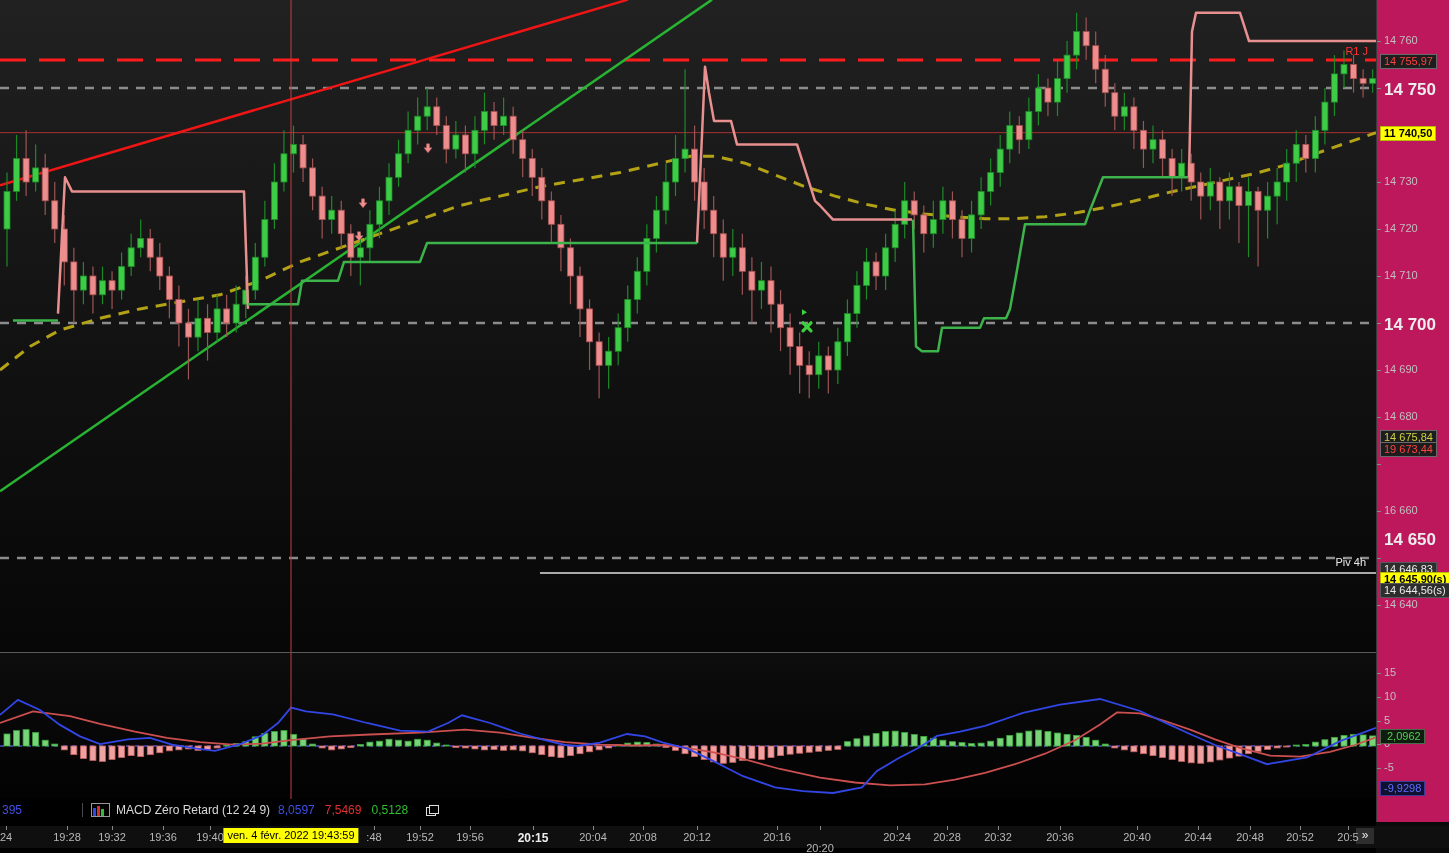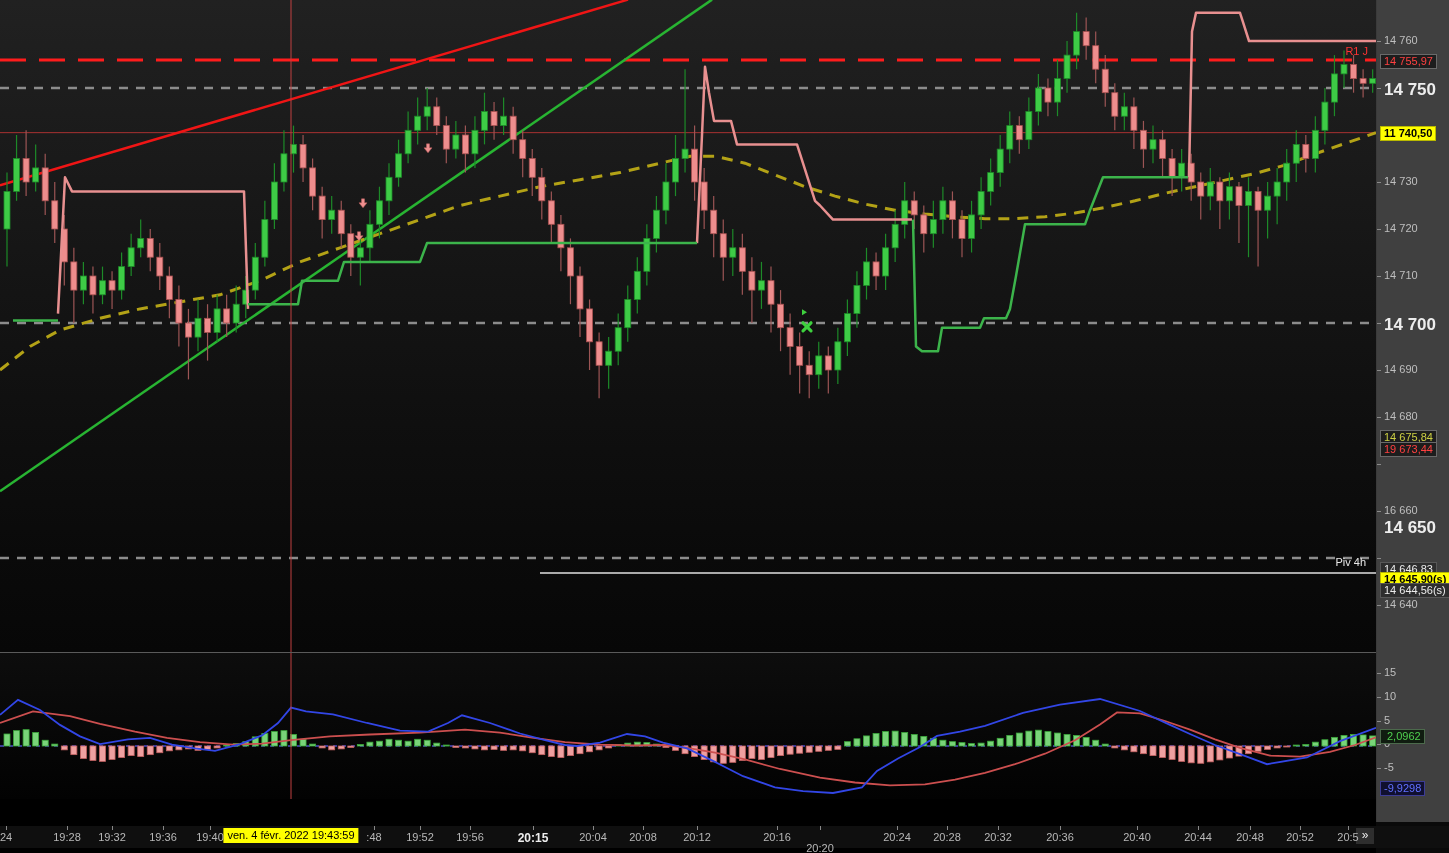--- a/index.html
+++ b/index.html
@@ -4,21 +4,21 @@
 <style>
   html,body{margin:0;padding:0;background:#000;}
   #app{position:relative;width:1449px;height:853px;background:#000;overflow:hidden;
        font-family:"Liberation Sans",sans-serif;-webkit-font-smoothing:antialiased;}
   #price-pane{position:absolute;left:0;top:0;width:1376px;height:652px;
        background:linear-gradient(#212121,#141414 45%,#0a0a0a 85%,#070707);}
   #macd-pane{position:absolute;left:0;top:653px;width:1376px;height:146px;
        background:linear-gradient(#0d0d0d,#020202);}
   #pane-divider{position:absolute;left:0;top:652px;width:1449px;height:1px;background:#5a5a5a;}
   #right-axis{position:absolute;left:1376px;top:0;width:73px;height:822px;
-       background:#404040;border-left:1px solid #3a3a3a;}
+       background:#be185d;border-left:1px solid #3a3a3a;}
   .lbl{position:absolute;left:7px;font-size:11px;color:#bfbfbf;white-space:nowrap;}
   .lbl.bold{font-weight:bold;font-size:17px;color:#ededed;text-align:center;}
   .tick{position:absolute;left:0;width:4px;height:1px;background:#8a8a8a;}
   .badge{position:absolute;left:3px;font-size:11px;line-height:13px;height:13px;
        padding:0 3px;white-space:nowrap;border:1px solid #6a6a6a;background:#1d1d1d;}
   .badge.red{color:#ff4040;}
   .badge.olive{color:#cdd043;}
   .badge.gray{color:#ececec;background:#2e2e2e;border-color:#585858;}
   .badge.yellow{color:#000;background:#ffff00;border-color:#b9b900;font-weight:bold;}
   .badge.green{color:#4fd04f;background:#101c10;border-color:#4c6a4c;}
@@ -542,21 +542,21 @@
       <div class="lbl bold" style="top: 315px;">14 700</div>
       <div class="tick" style="top: 323px;"></div>
       <div class="lbl" style="top: 363px;">14 690</div>
       <div class="tick" style="top: 370px;"></div>
       <div class="lbl" style="top: 410px;">14 680</div>
       <div class="tick" style="top: 417px;"></div>
       <div class="lbl" style="top: 435px;">14 670</div>
       <div class="tick" style="top: 464px;"></div>
       <div class="lbl" style="top: 504px;">16 660</div>
       <div class="tick" style="top: 511px;"></div>
-      <div class="lbl bold" style="top: 518px;">14 650</div>
+      <div class="lbl bold" style="top: 530px;">14 650</div>
       <div class="tick" style="top: 558px;"></div>
       <div class="lbl" style="top: 598px;">14 640</div>
       <div class="tick" style="top: 605px;"></div>
       <div class="lbl" style="top: 666px;">15</div>
       <div class="tick" style="top: 673px;"></div>
       <div class="lbl" style="top: 690px;">10</div>
       <div class="tick" style="top: 697px;"></div>
       <div class="lbl" style="top: 714px;">5</div>
       <div class="tick" style="top: 721px;"></div>
       <div class="lbl" style="top: 737px;">0</div>
@@ -568,20 +568,34 @@
       <div class="badge olive" style="top: 430px;">14 675,84</div>
       <div class="badge red" style="top: 442px;">19 673,44</div>
       <div class="badge gray" style="top: 562px;">14 646,83</div>
       <div class="badge yellow" style="top: 572px;">14 645,90(s)</div>
       <div class="badge gray" style="top: 583px;">14 644,56(s)</div>
       <div class="badge green" style="top: 729px; padding-left: 6px;">2,0962</div>
       <div class="badge blue" style="top: 781px;">-9,9298</div>
     </div>
   <div id="corner"></div>
 
+  <div id="indicator-bar">
+    <span id="scroll-val">395</span>
+    <span class="bar-divider"></span>
+    <span id="macd-icon">
+        <i style="height:8px;background:#3246e6"></i>
+        <i style="height:10px;background:#d03030"></i>
+        <i style="height:7px;background:#2fbf2f"></i>
+      </span>
+    <span id="indicator-title">MACD Zéro Retard (12 24 9)</span>
+    <span class="ind-val v-blue">8,0597</span>
+    <span class="ind-val v-red">7,5469</span>
+    <span class="ind-val v-green">0,5128</span>
+    <span id="detach-icon"></span>
+  </div>
 
   <div id="time-axis">
     <div id="cursor-box" style="left: 291px;">ven. 4 févr. 2022 19:43:59</div>
     <div id="more-btn">»</div>
   <div class="t-tick" style="left: 6px;"></div>
       <div class="t-lbl" style="left: 6px;">24</div>
       <div class="t-tick" style="left: 67px;"></div>
       <div class="t-lbl" style="left: 67px;">19:28</div>
       <div class="t-tick" style="left: 112px;"></div>
       <div class="t-lbl" style="left: 112px;">19:32</div>

